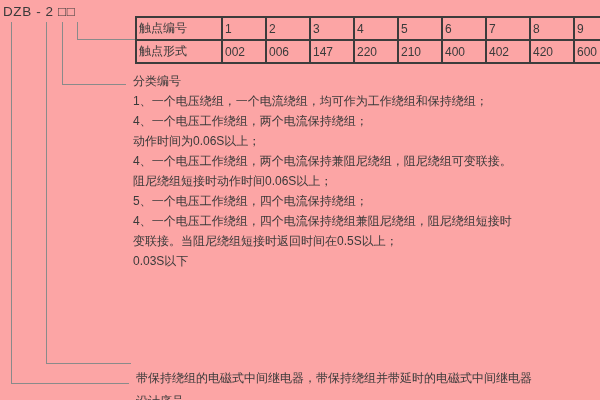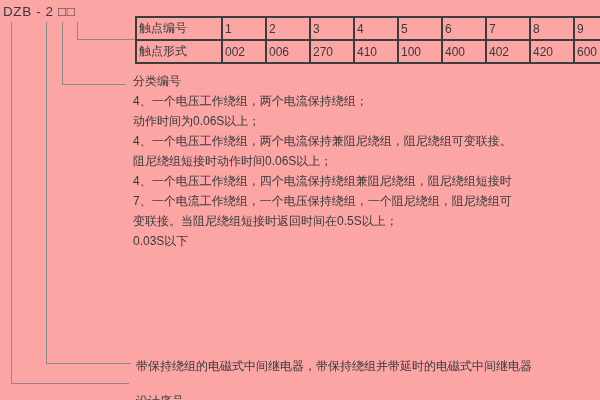--- a/index.html
+++ b/index.html
@@ -68,21 +68,21 @@
     left: 136px;
     top: 357px;
     font-size: 12px;
     color: #3a3a3a;
     white-space: nowrap;
     margin-top: 36px;
   }
   .relay-type {
     position: absolute;
     left: 136px;
-    top: 358px;
+    top: 370px;
     font-size: 12px;
     color: #3a3a3a;
     white-space: nowrap;
   }
 </style>
 </head>
 <body>
 
 <div class="page">
 
@@ -104,39 +104,40 @@
       <td>5</td>
       <td>6</td>
       <td>7</td>
       <td>8</td>
       <td>9</td>
     </tr>
     <tr>
       <td class="lbl">触点形式</td>
       <td>002</td>
       <td>006</td>
-      <td>270</td>
-      <td>410</td>
-      <td>100</td>
+      <td>147</td>
+      <td>220</td>
+      <td>210</td>
       <td>400</td>
       <td>402</td>
       <td>420</td>
       <td>600</td>
     </tr>
   </tbody>
     </table>
 
   <div class="class-block">
     <div class="line">分类编号</div>
+    <div class="line">1、一个电压绕组，一个电流绕组，均可作为工作绕组和保持绕组；</div>
     <div class="line">4、一个电压工作绕组，两个电流保持绕组；</div>
     <div class="line">动作时间为0.06S以上；</div>
     <div class="line">4、一个电压工作绕组，两个电流保持兼阻尼绕组，阻尼绕组可变联接。</div>
     <div class="line">阻尼绕组短接时动作时间0.06S以上；</div>
+    <div class="line">5、一个电压工作绕组，四个电流保持绕组；</div>
     <div class="line">4、一个电压工作绕组，四个电流保持绕组兼阻尼绕组，阻尼绕组短接时</div>
-    <div class="line">7、一个电流工作绕组，一个电压保持绕组，一个阻尼绕组，阻尼绕组可</div>
     <div class="line">变联接。当阻尼绕组短接时返回时间在0.5S以上；</div>
     <div class="line">0.03S以下</div>
   </div>
 
   <div class="design-serial">设计序号</div>
   <div class="relay-type">带保持绕组的电磁式中间继电器，带保持绕组并带延时的电磁式中间继电器</div>
 
 </div>
 
 </body></html>

